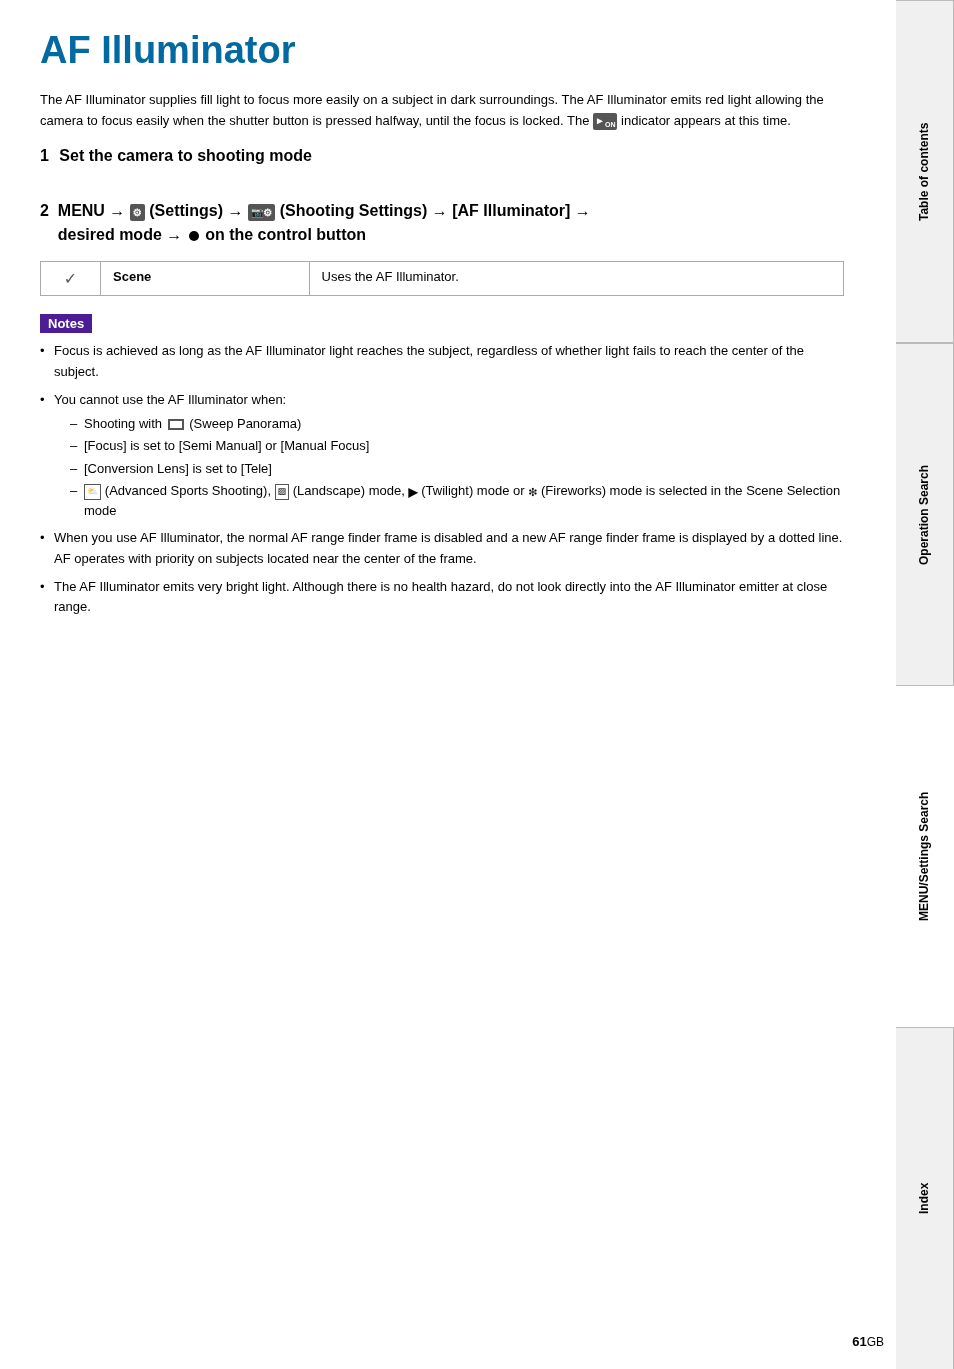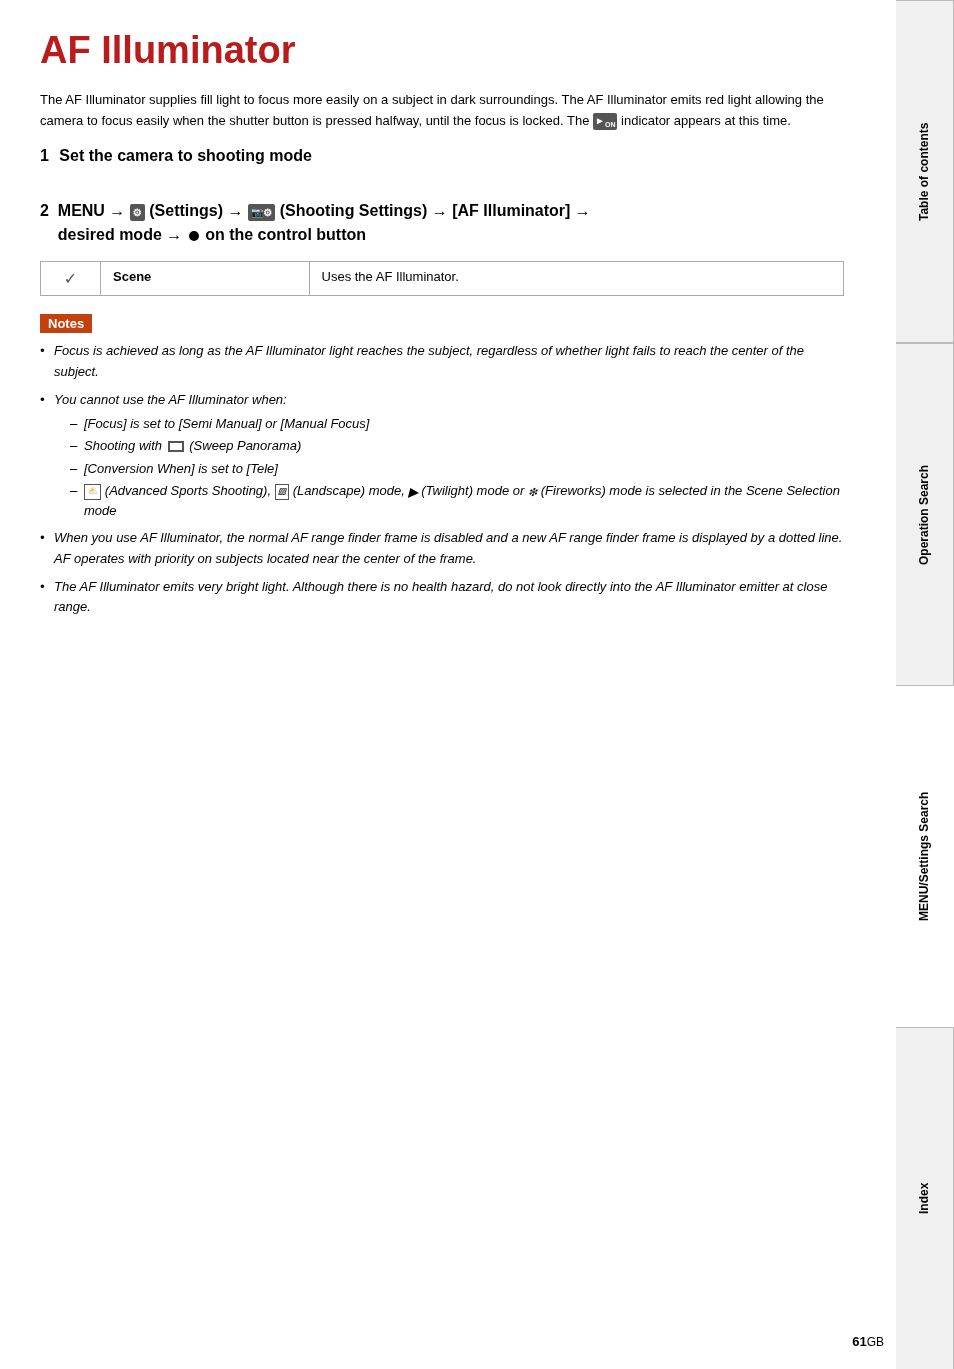--- a/index.html
+++ b/index.html
@@ -15,21 +15,21 @@
     }
 
     .main-content {
       padding: 30px 50px 30px 40px;
       margin-right: 60px;
     }
 
     h1 {
       font-size: 38px;
       font-weight: 900;
-      color: #b91c1c;
+      color: #0369a1;
       margin-bottom: 18px;
       line-height: 1.1;
     }
 
     .intro-text {
       font-size: 13px;
       line-height: 1.6;
       margin-bottom: 16px;
     }
 
@@ -95,37 +95,36 @@
       width: 60px;
       text-align: center;
     }
 
     .check-icon {
       font-size: 16px;
       color: #555;
     }
 
     .notes-box {
-      background: #c2410c;
+      background: #4c1d95;
       color: #fff;
       font-size: 13px;
       font-weight: bold;
       display: inline-block;
       padding: 2px 8px;
       margin-bottom: 8px;
     }
 
     .notes-section {
       margin-bottom: 20px;
     }
 
     .notes-list {
       list-style: none;
       padding: 0;
-      font-style: italic;
     }
 
     .notes-list > li {
       padding-left: 14px;
       position: relative;
       margin-bottom: 8px;
       font-size: 13px;
       line-height: 1.55;
     }
 
@@ -303,27 +302,27 @@
     <div class="notes-box">Notes</div>
 
     <ul class="notes-list">
       <li>
         Focus is achieved as long as the AF Illuminator light reaches the subject, regardless of whether light fails to reach the center of the subject.
       </li>
       <li>
         You cannot use the AF Illuminator when:
         <ul class="sub-list">
           <li>
+            Shooting with <span class="icon-sweep"></span> (Sweep Panorama)
+          </li>
+          <li>
             [Focus] is set to [Semi Manual] or [Manual Focus]
           </li>
           <li>
-            Shooting with <span class="icon-sweep"></span> (Sweep Panorama)
-          </li>
-          <li>
-            [Conversion When] is set to [Tele]
+            [Conversion Lens] is set to [Tele]
           </li>
           <li>
             <span class="icon-adv-sports">⛅</span> (Advanced Sports Shooting),
             <span class="icon-landscape">▨</span> (Landscape) mode,
             <span class="icon-twilight">▶</span> (Twilight) mode or
             <span class="icon-fireworks">❇</span> (Fireworks) mode is selected in the Scene Selection mode
           </li>
         </ul>
       </li>
       <li>

